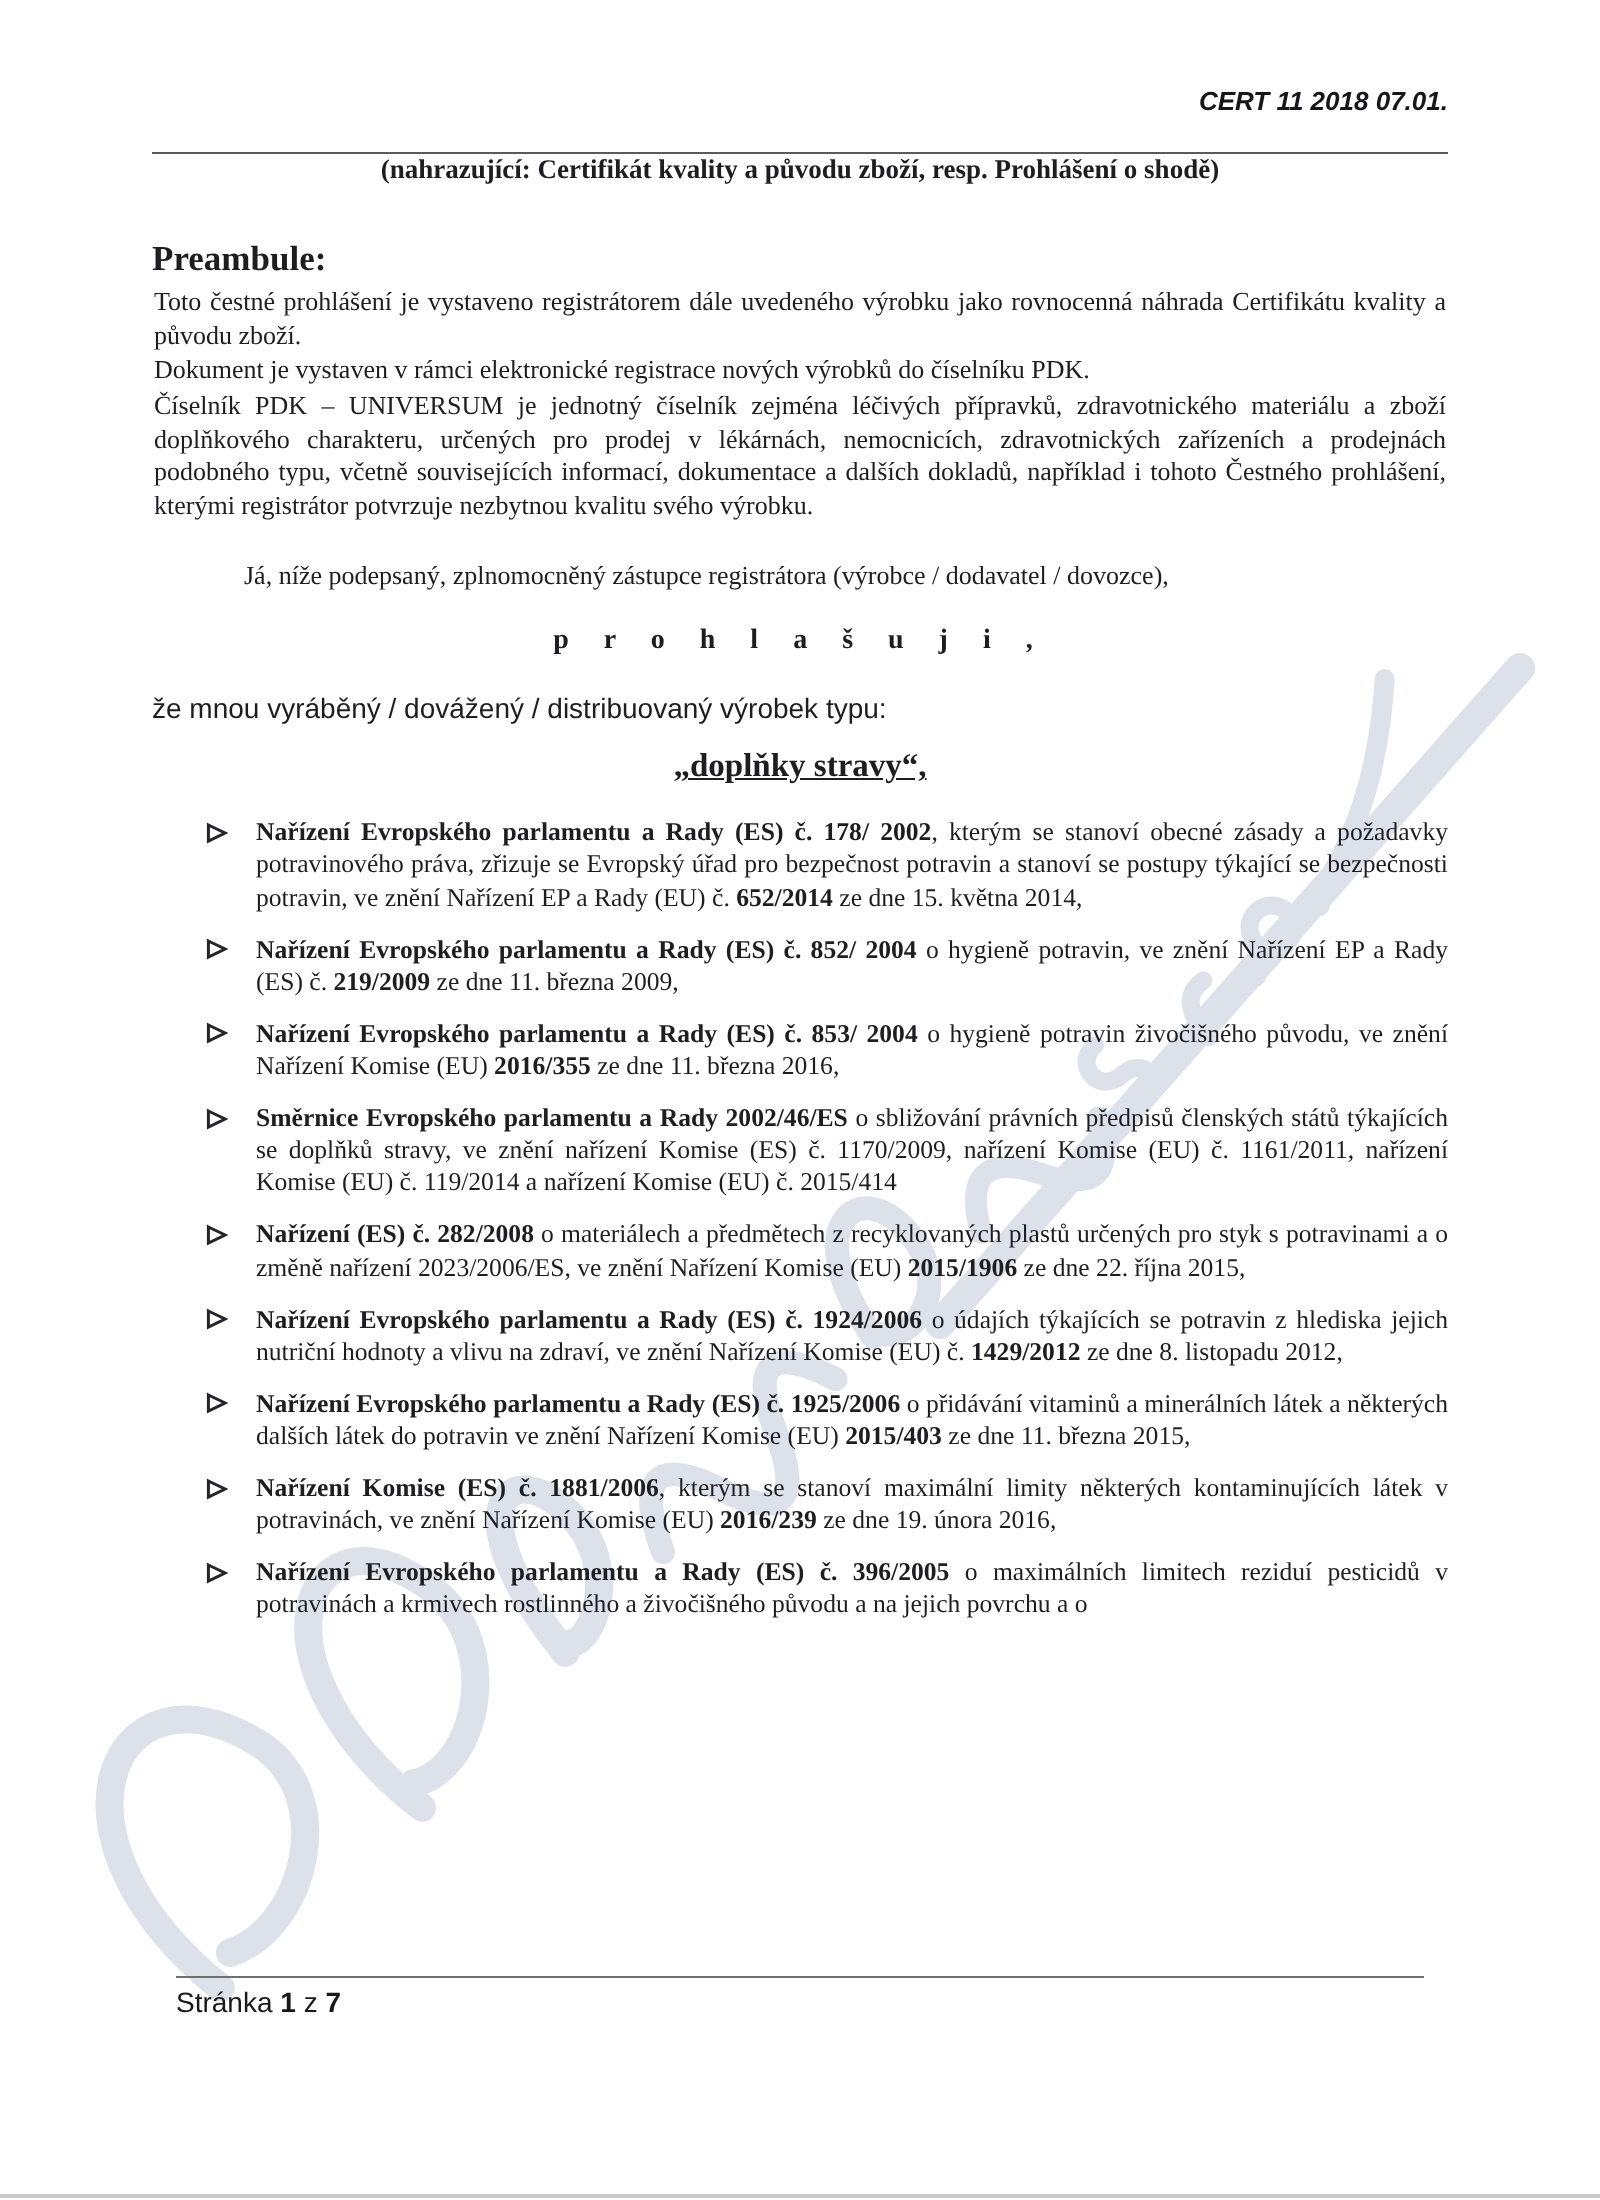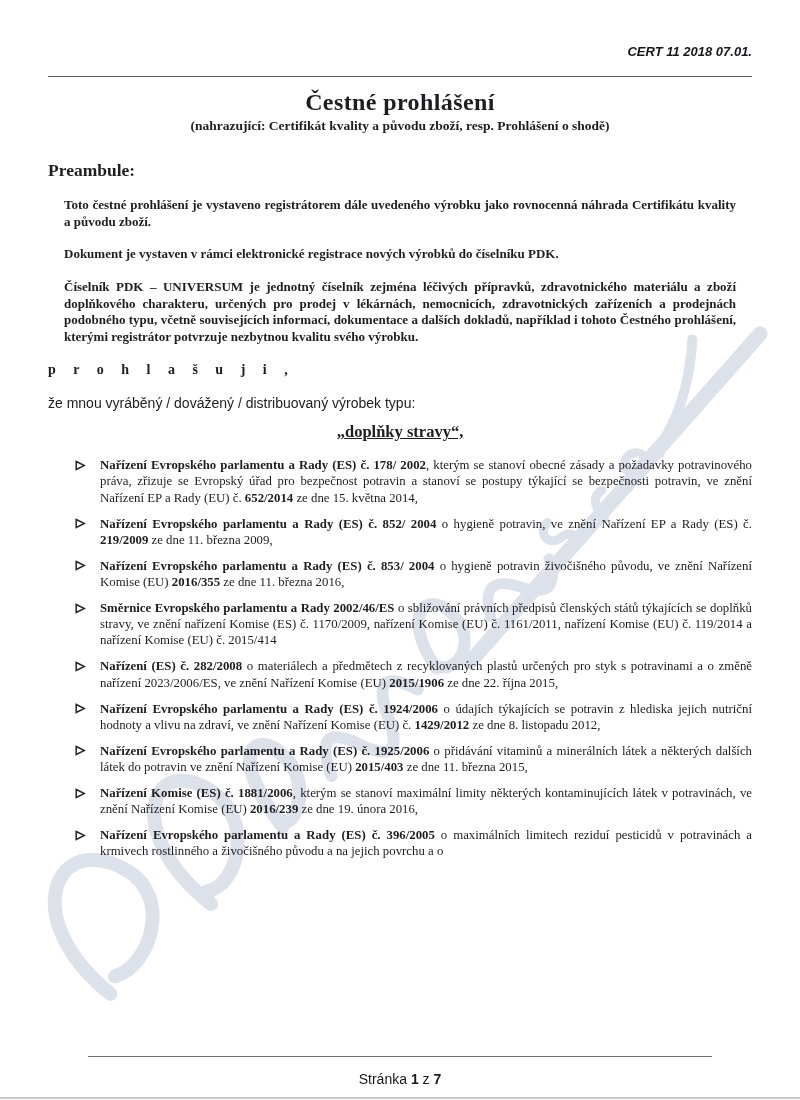--- a/index.html
+++ b/index.html
@@ -9,51 +9,51 @@
     margin: 0 auto;
     background: #ffffff;
     overflow: hidden;
     color: #1d1d22;
     font-family: "Liberation Serif", "DejaVu Serif", serif;
   }
   .watermark {
     position:absolute; left:0; top:0; width:800px; height:1100px;
     pointer-events:none;
   }
-  .content { position:relative; padding: 0 48px; }
+  .content { position:relative; padding: 0 76px; }
   .header-row { padding-top: 42px; text-align: right; }
   .doc-ref {
     font-family:"Liberation Sans","DejaVu Sans",sans-serif;
     font-style: italic; font-weight: 600; font-size: 13px; color:#16161c;
   }
   .top-rule { border:none; border-top:1.4px solid #5a5a5a; margin: 16px 0 0 0; }
   .doc-title {
     margin: 12px 0 2px 0; text-align:center;
     font-size: 24px; font-weight: bold; letter-spacing: .4px;
   }
   .doc-subtitle { text-align:center; font-weight:bold; font-size: 13.5px; }
   .preamble-heading { margin: 26px 0 3px 0; font-size: 17.5px; font-weight: bold; }
-  .preamble p { margin:16px; font-weight:bold; font-size:13px; line-height:1.28; text-align:justify; }
+  .preamble p { margin:1px; font-weight:normal; font-size:13px; line-height:1.28; text-align:justify; }
   .intro { margin: 19px 0 0 0; font-size:13px; text-indent: 46px; }
-  .declare-word { margin: 17px 0; font-weight:bold; font-size:14px; letter-spacing: 7px; }
+  .declare-word { margin: 17px 0; text-align:center; font-weight:bold; font-size:14px; letter-spacing: 7px; }
   .sans-line { font-family:"Liberation Sans","DejaVu Sans",sans-serif; font-size:14px; margin:14px 0 0 0; }
   .product-type { margin: 11px 0 5px 0; text-align:center; font-weight:bold; font-size:16.5px; text-decoration: underline; }
   .req-list { list-style:none; margin: 15px 0 0 0; padding:0; font-size:12.8px; }
   .req-list li {
     position:relative; padding-left: 52px; margin-bottom: 10px;
     line-height: 1.26; text-align: justify;
   }
   .bullet { position:absolute; left: 27px; top: 2.5px; }
   .seg-b { font-weight: bold; margin-top: 40px; }
   .footer {
-    position:absolute; left:88px; right:88px; top:1056px;
+    position:absolute; left:88px; right:88px; top:988px;
     border-top: 1.3px solid #6f6f6f;
-    text-align:center;
+    text-align:left;
     font-family:"Liberation Sans","DejaVu Sans",sans-serif;
-    font-size: 14px; padding-top: 14px; color:#191919;
+    font-size: 14px; padding-top: 4px; color:#191919;
   }
   .footer b { font-weight: bold; }
   .scan-edge { position:absolute; left:0; right:0; bottom:1px; height:2px; background:#c9c9c9; }
 </style>
 </head>
 <body>
 
 <div class="page">
 
   <svg class="watermark" viewBox="0 0 800 1100" aria-hidden="true">
@@ -77,30 +77,30 @@
     </g>
   </svg>
 
   <div class="content">
 
     <div class="header-row">
       <span class="doc-ref">CERT 11 2018 07.01.</span>
     </div>
     <hr class="top-rule">
 
-    <div class="doc-title">Čestné prohlášení</div>
     <div class="doc-subtitle">(nahrazující: Certifikát kvality a původu zboží, resp. Prohlášení o shodě)</div>
 
     <div class="preamble-heading">Preambule:</div>
     <div class="preamble">
         <p>Toto čestné prohlášení je vystaveno registrátorem dále uvedeného výrobku jako rovnocenná náhrada Certifikátu kvality a původu zboží.</p>
         <p>Dokument je vystaven v rámci elektronické registrace nových výrobků do číselníku PDK.</p>
         <p>Číselník PDK – UNIVERSUM je jednotný číselník zejména léčivých přípravků, zdravotnického materiálu a zboží doplňkového charakteru, určených pro prodej v lékárnách, nemocnicích, zdravotnických zařízeních a prodejnách podobného typu, včetně souvisejících informací, dokumentace a dalších dokladů, například i tohoto Čestného prohlášení, kterými registrátor potvrzuje nezbytnou kvalitu svého výrobku.</p>
       </div>
 
+    <p class="intro">Já, níže podepsaný, zplnomocněný zástupce registrátora (výrobce / dodavatel / dovozce),</p>
     <p class="declare-word">p r o h l a š u j i ,</p>
     <p class="sans-line">že mnou vyráběný / dovážený  / distribuovaný výrobek typu:</p>
     <p class="product-type">„doplňky stravy“,</p>
 
     <ul class="req-list">
         <li><svg class="bullet" width="11" height="11" viewBox="0 0 11 11">
             <path d="M1.2 1.5 L9.5 5.5 L1.2 9.5 Z" fill="none" stroke="#24242a" stroke-width="1.5"></path>
           </svg><span class="seg-b">Nařízení Evropského parlamentu a Rady (ES) č. 178/ 2002</span><span class="seg-r">, kterým se stanoví obecné zásady a požadavky potravinového práva, zřizuje se Evropský úřad pro bezpečnost potravin a stanoví se postupy týkající se bezpečnosti potravin, ve znění Nařízení EP a Rady (EU) č. </span><span class="seg-b">652/2014</span><span class="seg-r"> ze dne 15. května 2014,</span></li>
         <li><svg class="bullet" width="11" height="11" viewBox="0 0 11 11">
             <path d="M1.2 1.5 L9.5 5.5 L1.2 9.5 Z" fill="none" stroke="#24242a" stroke-width="1.5"></path>

